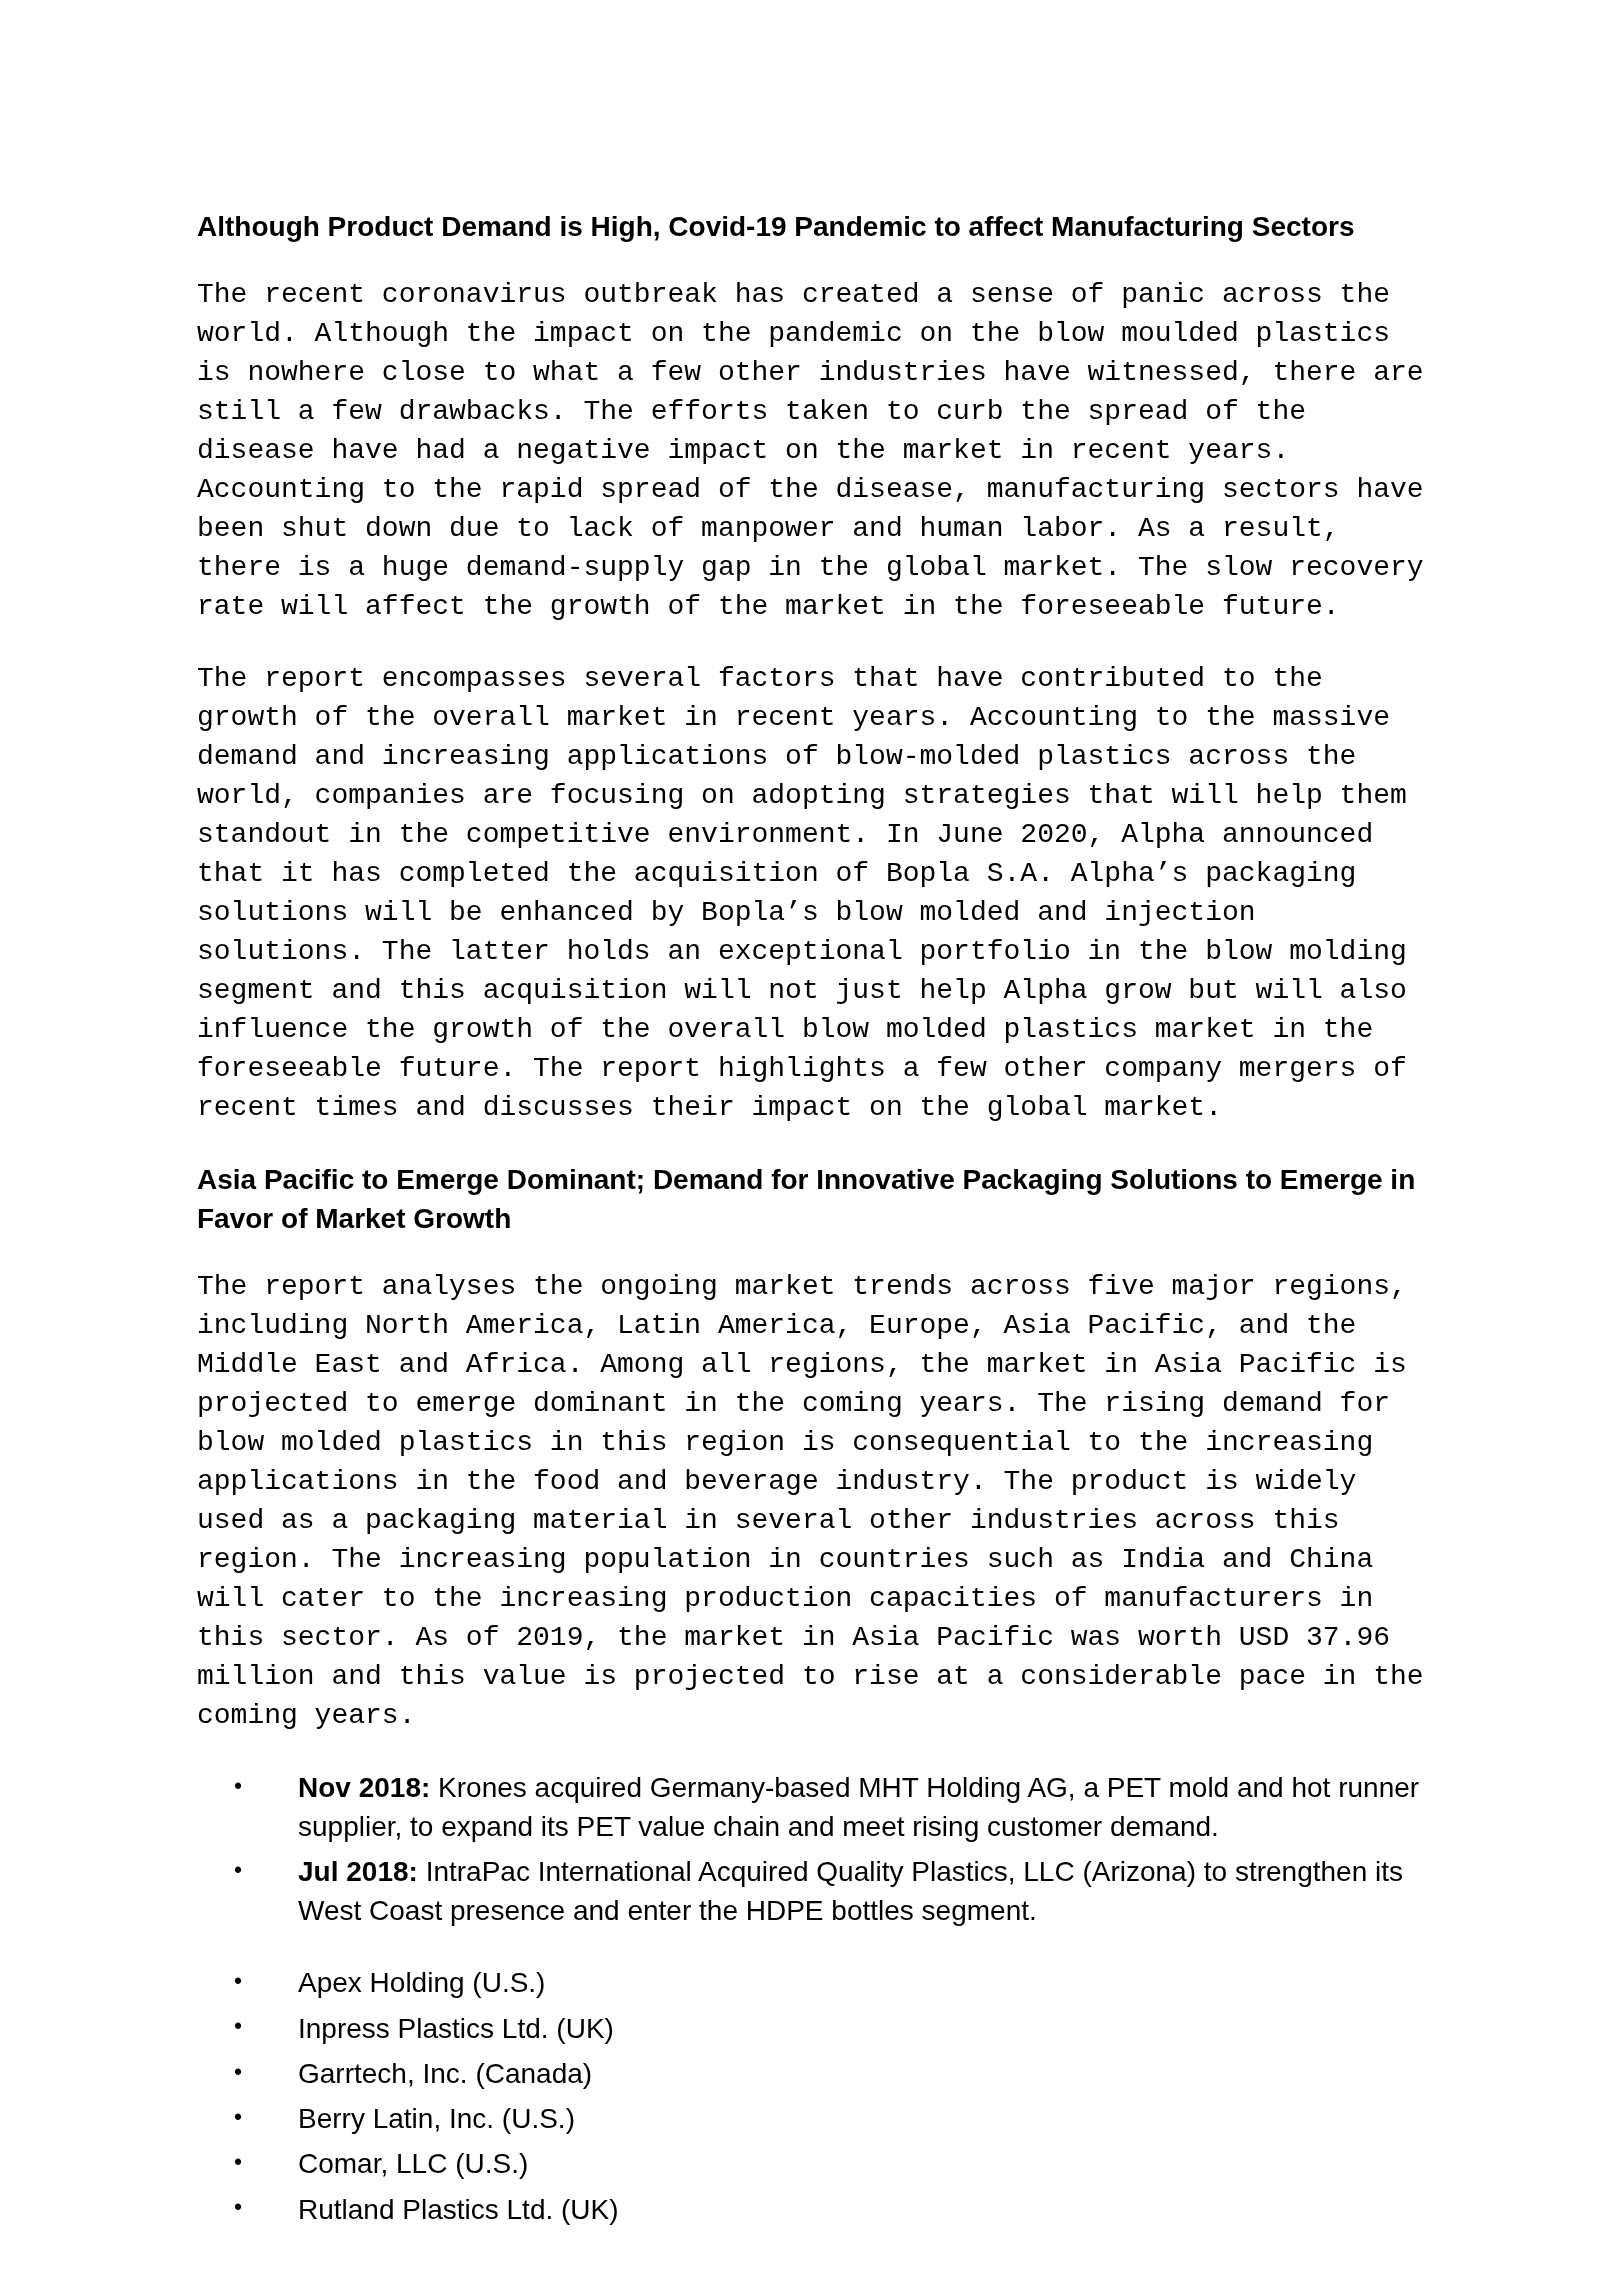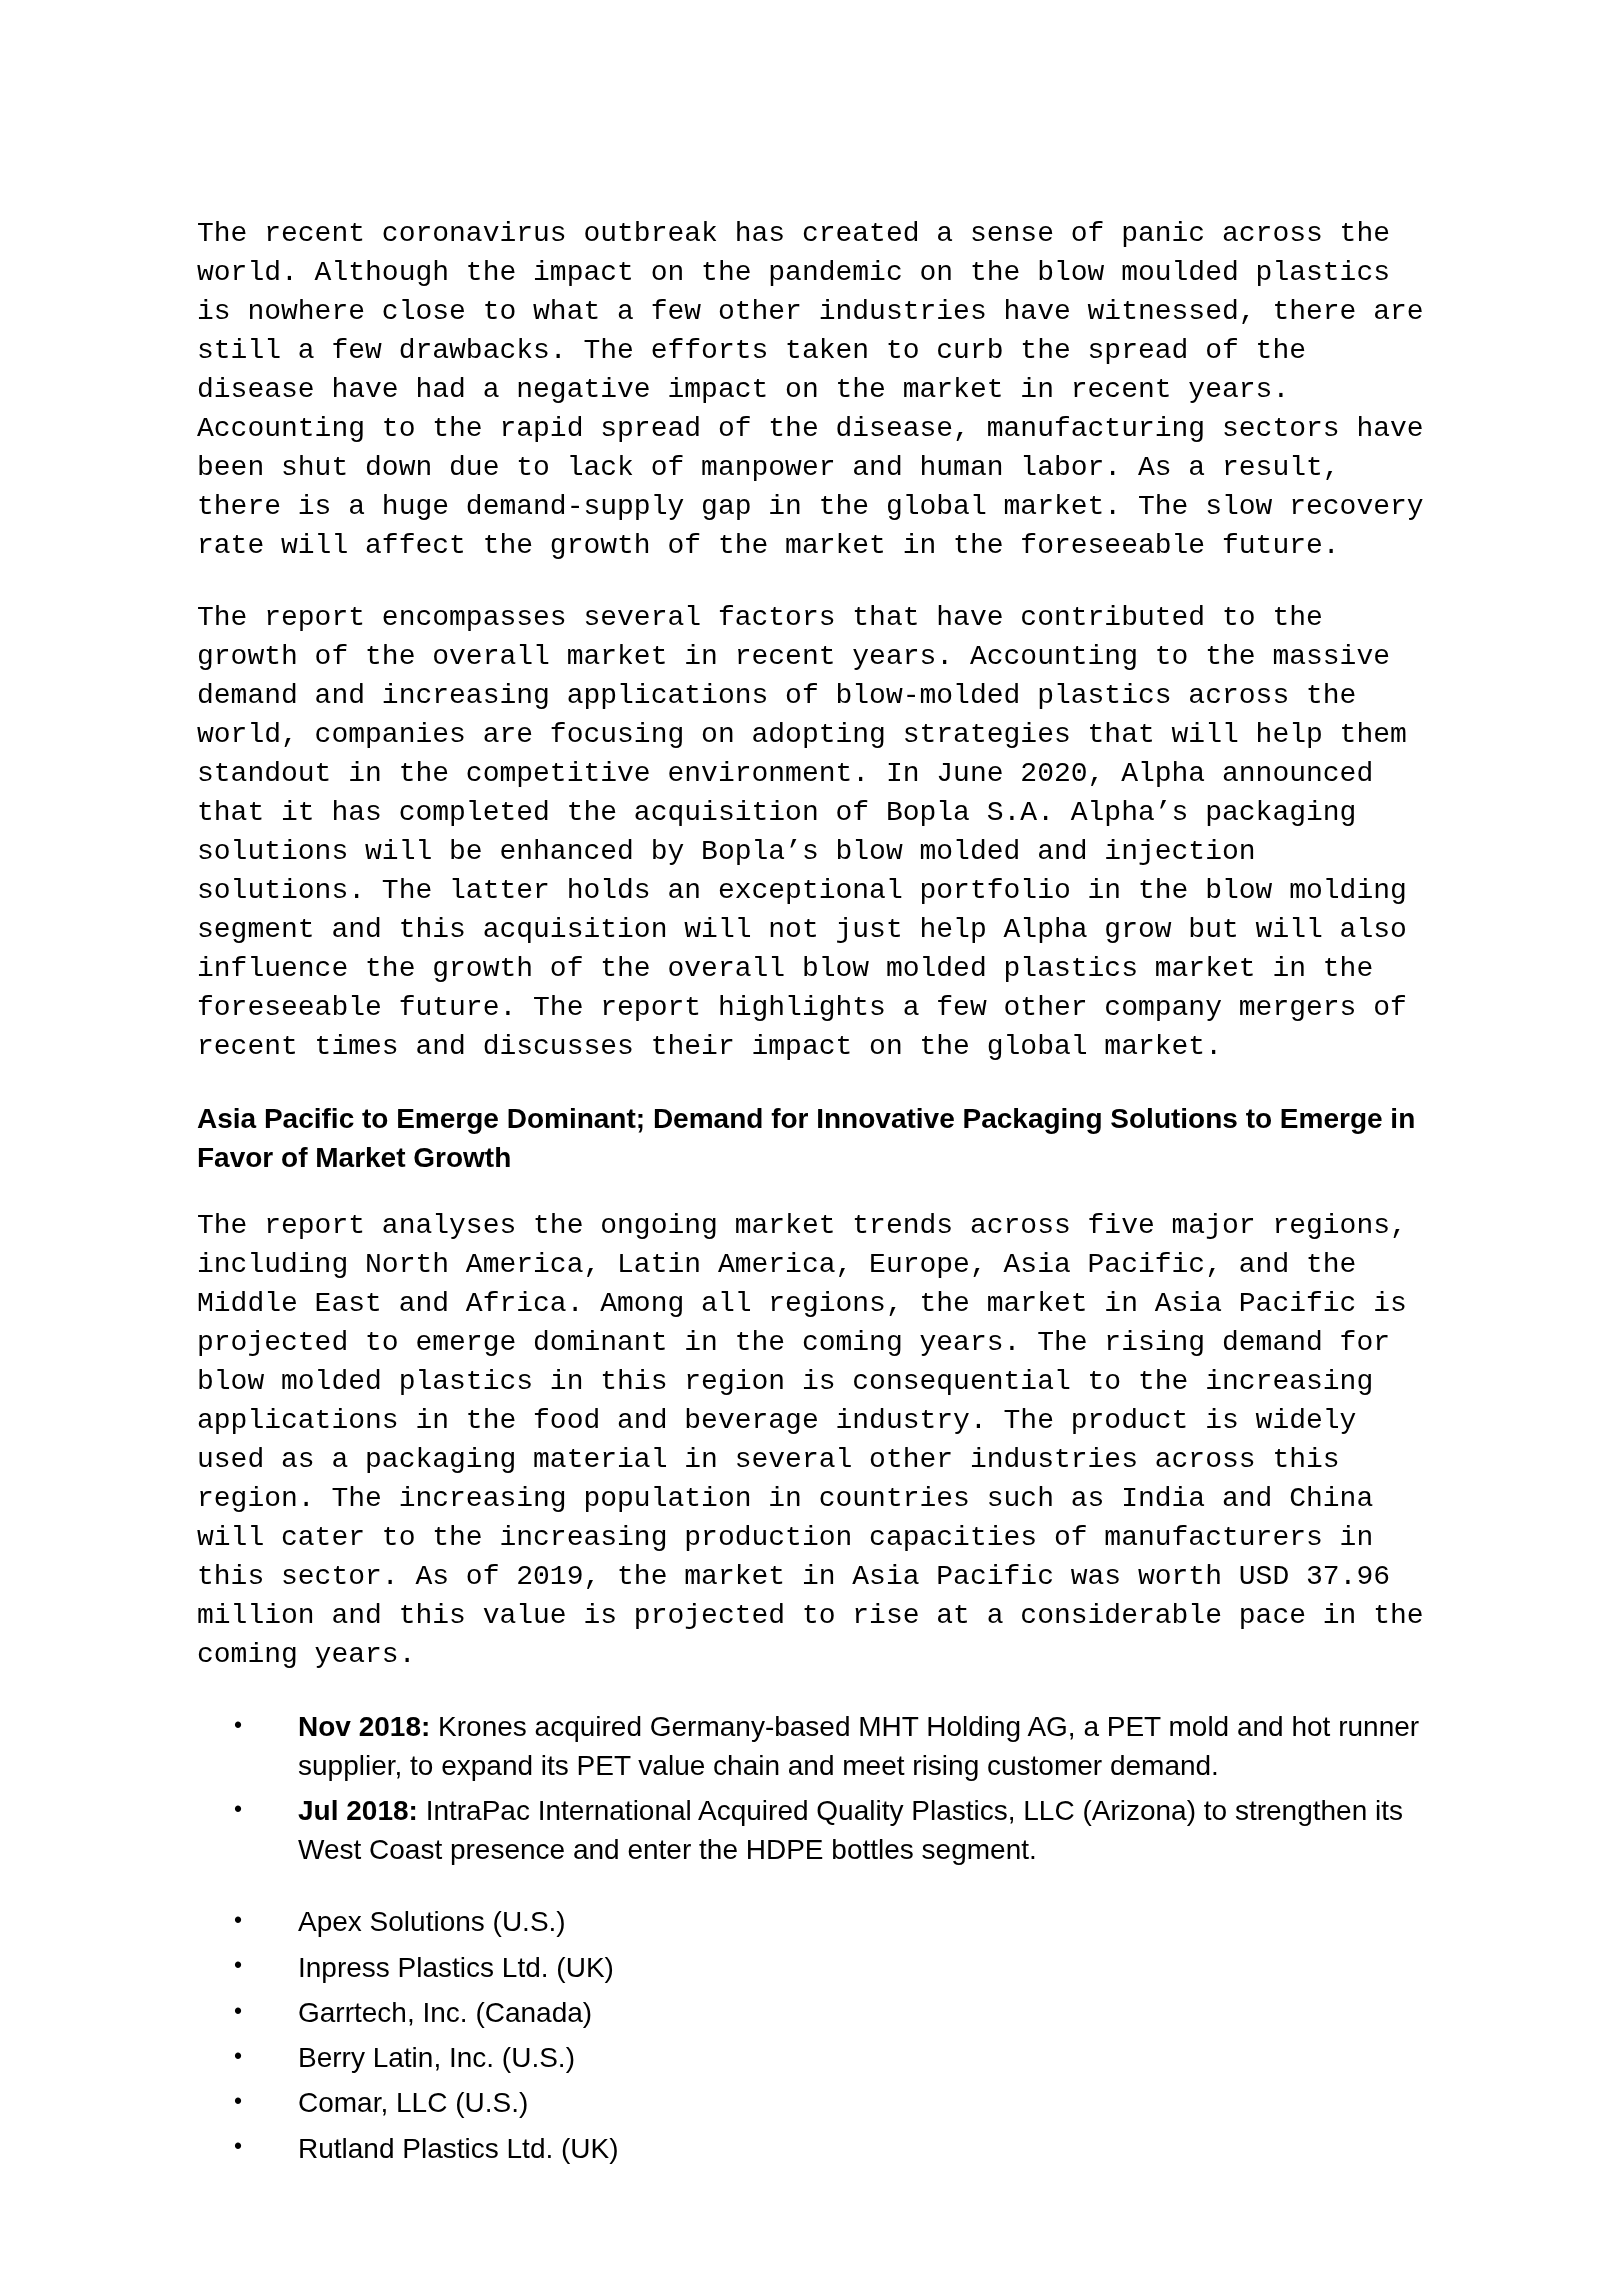--- a/index.html
+++ b/index.html
@@ -48,20 +48,21 @@
     top: -1.3px;
     font-size: 23px;
   }
   .bold-label { font-weight: 700; text-align: right; }
 </style>
 </head>
 <body>
 
 <div class="page">
 
+  <div class="heading">Although Product Demand is High, Covid-19 Pandemic to affect Manufacturing Sectors</div>
   <p class="para">The recent coronavirus outbreak has created a sense of panic across the world. Although the impact on the pandemic on the blow moulded plastics is nowhere close to what a few other industries have witnessed, there are still a few drawbacks. The efforts taken to curb the spread of the disease have had a negative impact on the market in recent years. Accounting to the rapid spread of the disease, manufacturing sectors have been shut down due to lack of manpower and human labor. As a result, there is a huge demand-supply gap in the global market. The slow recovery rate will affect the growth of the market in the foreseeable future.</p>
 
   <p class="para">The report encompasses several factors that have contributed to the growth of the overall market in recent years. Accounting to the massive demand and increasing applications of blow-molded plastics across the world, companies are focusing on adopting strategies that will help them standout in the competitive environment. In June 2020, Alpha announced that it has completed the acquisition of Bopla S.A. Alpha’s packaging solutions will be enhanced by Bopla’s blow molded and injection solutions. The latter holds an exceptional portfolio in the blow molding segment and this acquisition will not just help Alpha grow but will also influence the growth of the overall blow molded plastics market in the foreseeable future. The report highlights a few other company mergers of recent times and discusses their impact on the global market.</p>
 
   <div class="heading">Asia Pacific to Emerge Dominant; Demand for Innovative Packaging Solutions to Emerge in Favor of Market Growth</div>
   <p class="para">The report analyses the ongoing market trends across five major regions, including North America, Latin America, Europe, Asia Pacific, and the Middle East and Africa. Among all regions, the market in Asia Pacific is projected to emerge dominant in the coming years. The rising demand for blow molded plastics in this region is consequential to the increasing applications in the food and beverage industry. The product is widely used as a packaging material in several other industries across this region. The increasing population in countries such as India and China will cater to the increasing production capacities of manufacturers in this sector. As of 2019, the market in Asia Pacific was worth USD 37.96 million and this value is projected to rise at a considerable pace in the coming years.</p>
 
 
   <ul class="doc-list">
     <li>
@@ -71,21 +72,21 @@
     <li>
       <span class="bullet">•</span>
       <span class="bold-label">Jul 2018:</span><span> IntraPac International Acquired Quality Plastics, LLC (Arizona) to strengthen its West Coast presence and enter the HDPE bottles segment.</span>
     </li>
   </ul>
 
 
   <ul class="doc-list">
     <li>
       <span class="bullet">•</span>
-      <span>Apex Solutions (U.S.)</span>
+      <span>Apex Holding (U.S.)</span>
     </li>
     <li>
       <span class="bullet">•</span>
       <span>Inpress Plastics Ltd. (UK)</span>
     </li>
     <li>
       <span class="bullet">•</span>
       <span>Garrtech, Inc. (Canada)</span>
     </li>
     <li>

